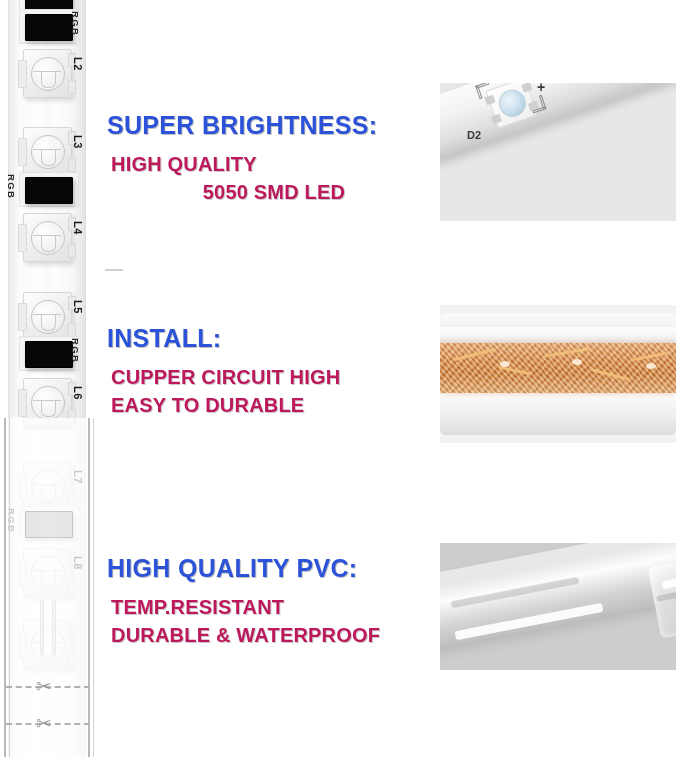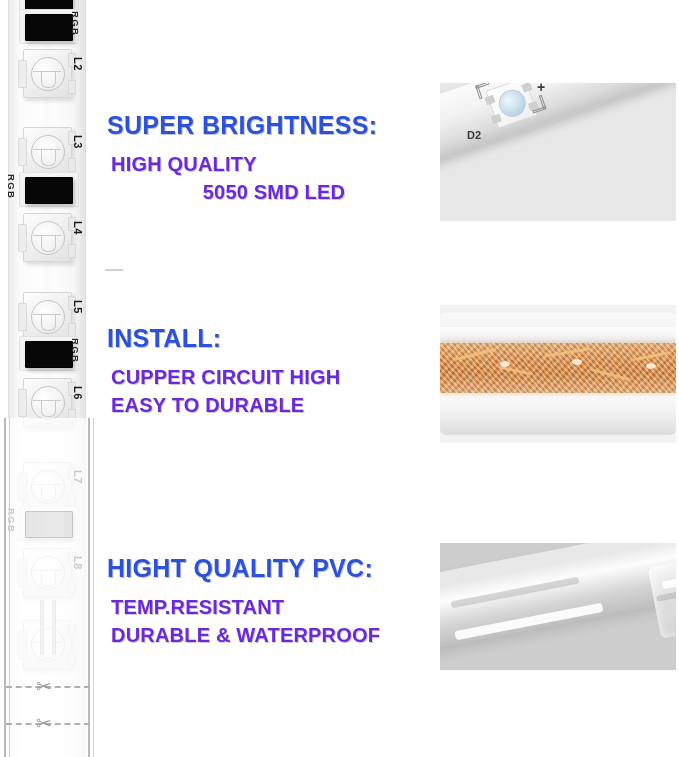--- a/index.html
+++ b/index.html
@@ -100,21 +100,21 @@
 
   
   .feature{position:absolute;left:107px;width:330px;}
   .feature h2{
     margin:0;font-size:25px;font-weight:700;color:#2b52d8;
     letter-spacing:0.3px;line-height:1.05;
     text-shadow:1px 1px 0 rgba(120,120,120,0.45);
     white-space:nowrap;
   }
   .feature p{
-    margin:14px 0 0 4px;font-size:20px;font-weight:700;color:#6d28d9;
+    margin:14px 0 0 4px;font-size:20px;font-weight:700;color:#be185d;
     line-height:1.28;letter-spacing:0.2px;
     text-shadow:1px 1px 0 rgba(150,150,150,0.5);
     white-space:nowrap;
   }
   .divider-dash{
     position:absolute;left:105px;top:269px;width:18px;height:0;
     border-top:2px solid #cfcfcf;
   }
 
   
@@ -312,21 +312,21 @@
   </div>
   <div class="divider-dash"></div>
 
   <div class="feature" style="top:325px;">
     <h2>INSTALL:</h2>
     <p>CUPPER CIRCUIT HIGH</p>
     <p style="margin-top:2px;">EASY TO DURABLE</p>
   </div>
 
   <div class="feature" style="top:555px;">
-    <h2>HIGHT QUALITY PVC:</h2>
+    <h2>HIGH QUALITY PVC:</h2>
     <p>TEMP.RESISTANT</p>
     <p style="margin-top:2px;">DURABLE &amp; WATERPROOF</p>
   </div>
 
   <div class="photo ph1">
     <div class="board">
       <div class="smd">
         <span class="tab" style="left:-4px;top:5px;"></span>
         <span class="tab" style="left:-4px;bottom:5px;"></span>
         <span class="tab" style="right:-4px;top:5px;"></span>

